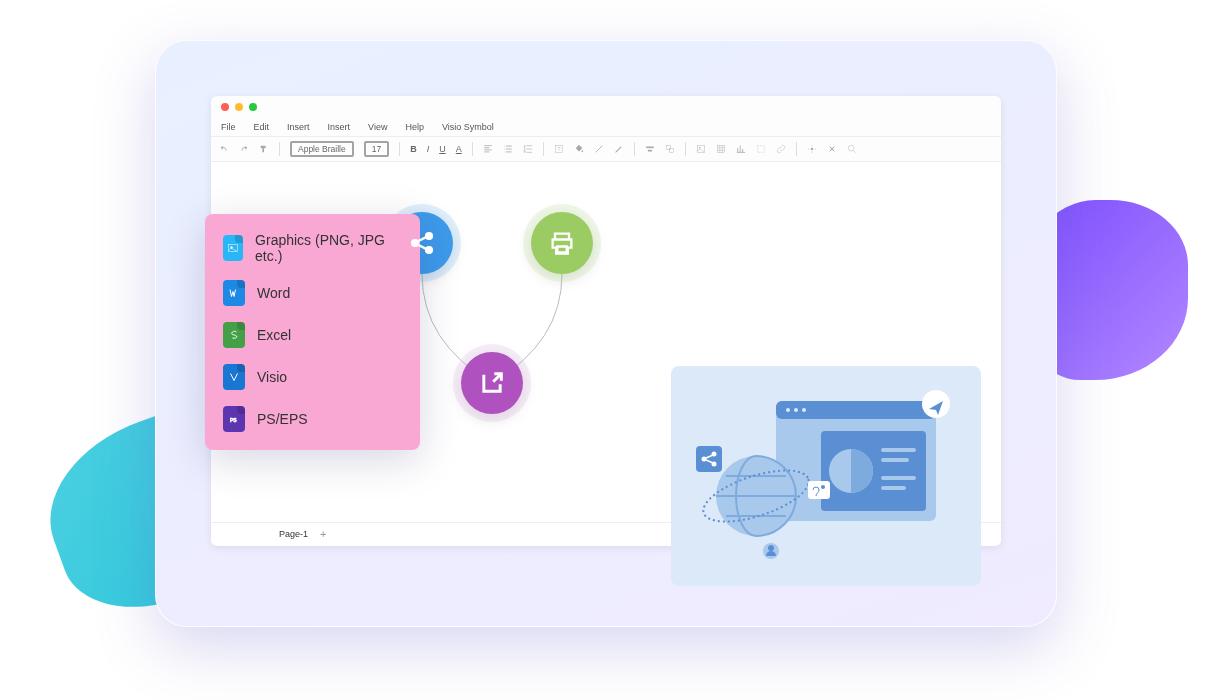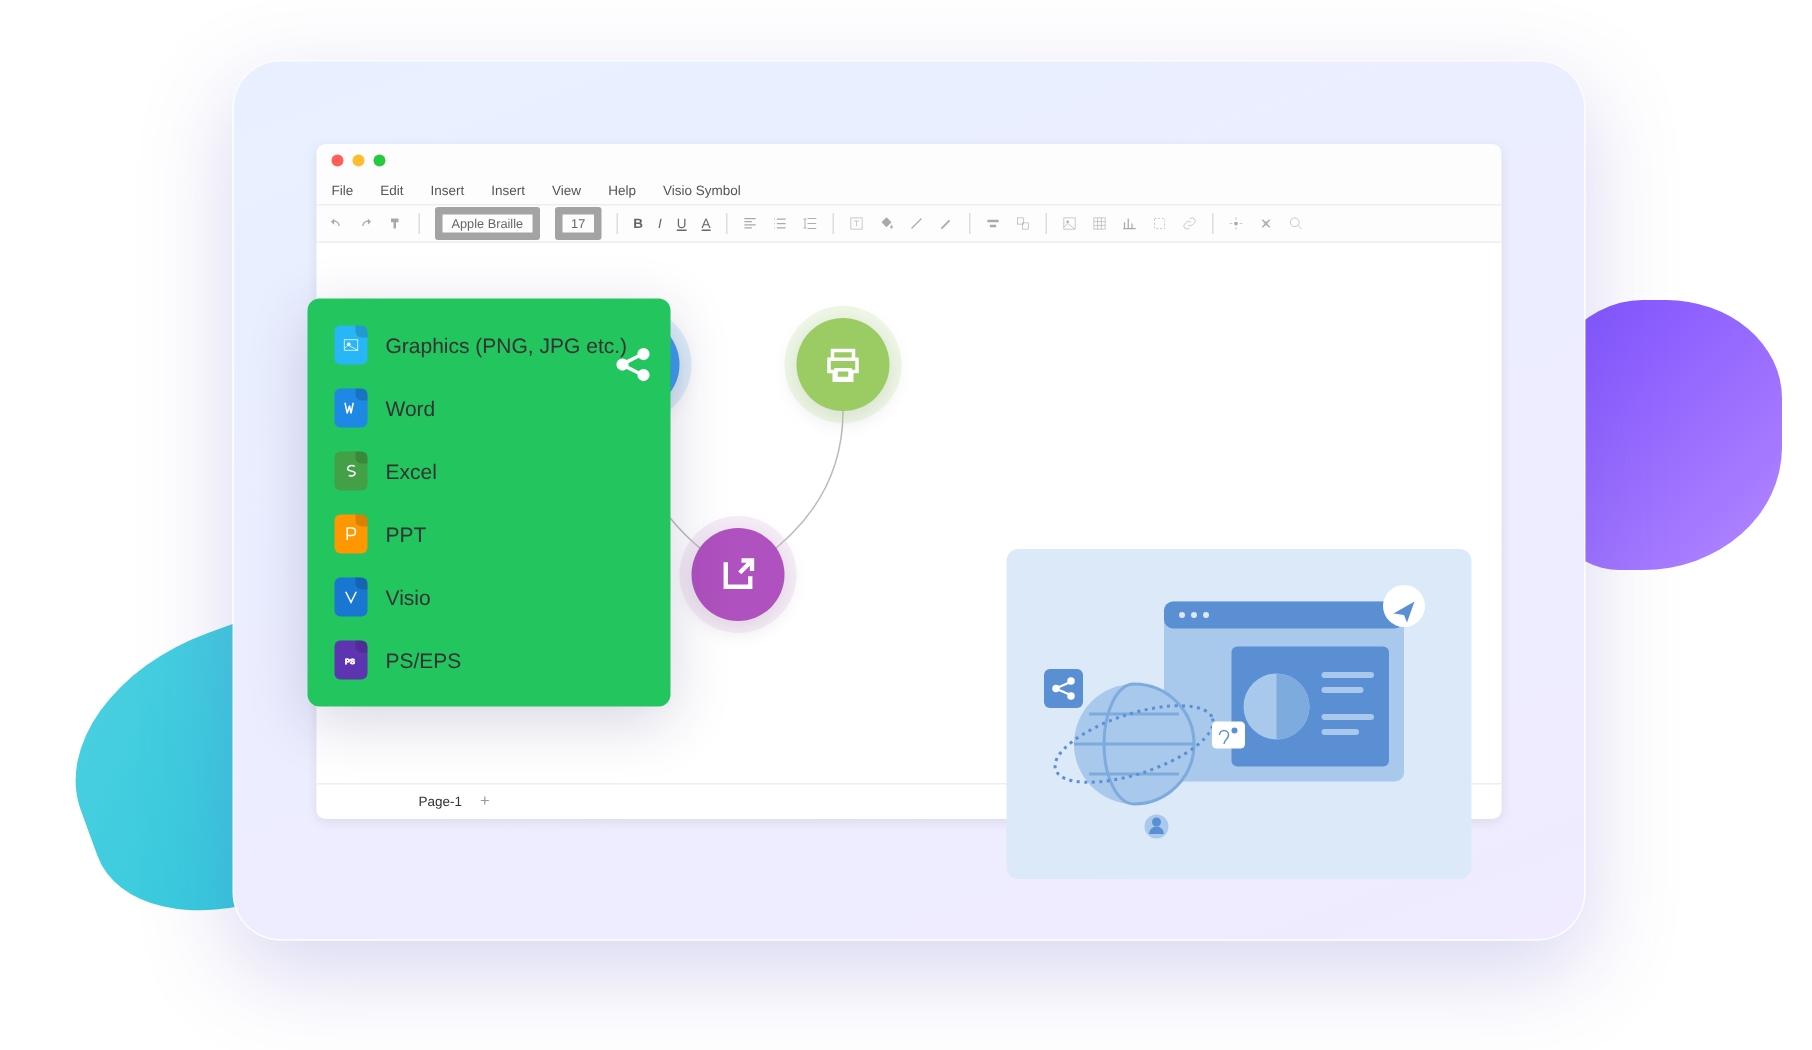--- a/index.html
+++ b/index.html
@@ -7,37 +7,37 @@
 .blob-purple{position:absolute;width:170px;height:180px;right:20px;top:200px;background:linear-gradient(135deg,#7c4dff,#b388ff);border-radius:50% 50% 60% 40%/60% 40% 50% 50%}
 .tablet{position:absolute;left:155px;top:40px;width:900px;height:585px;border-radius:32px;background:linear-gradient(160deg,#e8f0ff 0%,#f0ebff 100%);box-shadow:0 20px 60px rgba(100,90,200,.25);border:1px solid rgba(255,255,255,.8)}
 .app{position:absolute;left:55px;top:55px;right:55px;height:450px;background:#fdfdfd;border-radius:6px;box-shadow:0 2px 8px rgba(0,0,0,.08);overflow:hidden}
 .titlebar{height:22px;display:flex;align-items:center;padding:0 10px;gap:6px}
 .dot{width:8px;height:8px;border-radius:50%}
 .d-r{background:#ff5f56}.d-y{background:#ffbd2e}.d-g{background:#27c93f}
 .menubar{height:18px;display:flex;align-items:center;padding:0 10px;gap:18px;font-size:9px;color:#555}
 .toolbar{height:24px;border-top:1px solid #eee;border-bottom:1px solid #eee;display:flex;align-items:center;padding:0 8px;gap:10px;font-size:9px;color:#666}
 .tb-sep{width:1px;height:14px;background:#ddd}
 .tb-icon{width:10px;height:10px;opacity:.55}
-.tb-font{border:5px solid #a3a3a3;border-radius:2px;padding:1px 6px;font-size:8.5px}
+.tb-font{border:2px solid #a3a3a3;border-radius:2px;padding:1px 6px;font-size:8.5px}
 .canvas{flex:1;background:#fff;position:relative;height:360px}
 .pagebar{height:22px;background:#fff;border-top:1px solid #eee;display:flex;align-items:center}
 .pagetab{margin-left:60px;font-size:9px;color:#333;padding:4px 8px}
 .plus{font-size:11px;color:#999;padding:0 4px}
 .node{position:absolute;width:62px;height:62px;border-radius:50%;display:flex;align-items:center;justify-content:center;box-shadow:0 4px 16px rgba(0,0,0,.15)}
 .node .outer{position:absolute;left:-8px;top:-8px;right:-8px;bottom:-8px;border-radius:50%;opacity:.28}
 .n-share{left:180px;top:50px;background:#1e88e5}
 .n-share .outer{background:#90caf9}
 .n-print{left:320px;top:50px;background:#8bc34a}
 .n-print .outer{background:#c5e1a5}
 .n-export{left:250px;top:190px;background:#9c27b0}
 .n-export .outer{background:#e1bee7}
 svg.line{position:absolute;top:0;left:0;width:100%;height:100%;pointer-events:none}
 .node-ico{width:28px;height:28px;stroke:#fff;fill:#fff;position:relative;z-index:2}
 
-.export-menu{position:absolute;left:205px;top:199px;width:242px;background:#22c55e;border-radius:8px;box-shadow:0 10px 40px rgba(40,30,100,.18);padding:10px 0}
+.export-menu{position:absolute;left:205px;top:214px;width:215px;background:#f9a8d4;border-radius:8px;box-shadow:0 10px 40px rgba(40,30,100,.18);padding:10px 0}
 .em-item{display:flex;align-items:center;gap:12px;padding:8px 18px;font-size:14px;color:#333;cursor:pointer}
 .file-ico{width:22px;height:26px;border-radius:4px 4px 4px 4px;position:relative;display:flex;align-items:center;justify-content:center}
 .file-ico::before{content:'';position:absolute;top:0;right:0;width:8px;height:8px;background:rgba(0,0,0,.15);border-radius:0 4px 0 4px}
 .file-ico svg{width:12px;height:12px;fill:#fff;stroke:#fff}
 .fi-blue{background:#29b6f6}.fi-red{background:#ef5350}.fi-wblue{background:#1e88e5}.fi-green{background:#43a047}.fi-orange{background:#ff9800}.fi-amber{background:#ffc107}.fi-purple{background:#7e57c2}.fi-vblue{background:#1976d2}.fi-indigo{background:#5e35b1}
 
 .inset{position:absolute;right:75px;bottom:40px;width:310px;height:220px;background:#dce9f9;border-radius:8px;display:flex;align-items:center;justify-content:center}
 .inset svg{width:260px;height:180px}
 </style>
 </head>
@@ -234,28 +234,20 @@
     </div>
   <div class="em-item">
       <span class="file-ico fi-green">
         <svg viewBox="0 0 24 24">
           <path d="M17 6c-2-2-6-2-8 0s-2 4 0 5 6 1 8 3-2 6-8 4" stroke="#fff" fill="none" stroke-width="2"></path>
         </svg>
       </span>
       <span>Excel</span>
     </div>
   <div class="em-item">
-      <span class="file-ico fi-orange">
-        <svg viewBox="0 0 24 24">
-          <path d="M7 4h6c3 0 5 2 5 5s-2 5-5 5H7z M7 4v16" stroke="#fff" fill="none" stroke-width="2"></path>
-        </svg>
-      </span>
-      <span>PPT</span>
-    </div>
-  <div class="em-item">
       <span class="file-ico fi-vblue">
         <svg viewBox="0 0 24 24">
           <path d="M5 5l7 14 7-14" stroke="#fff" fill="none" stroke-width="2"></path>
         </svg>
       </span>
       <span>Visio</span>
     </div>
   <div class="em-item">
       <span class="file-ico fi-indigo">
         <svg viewBox="0 0 24 24">

